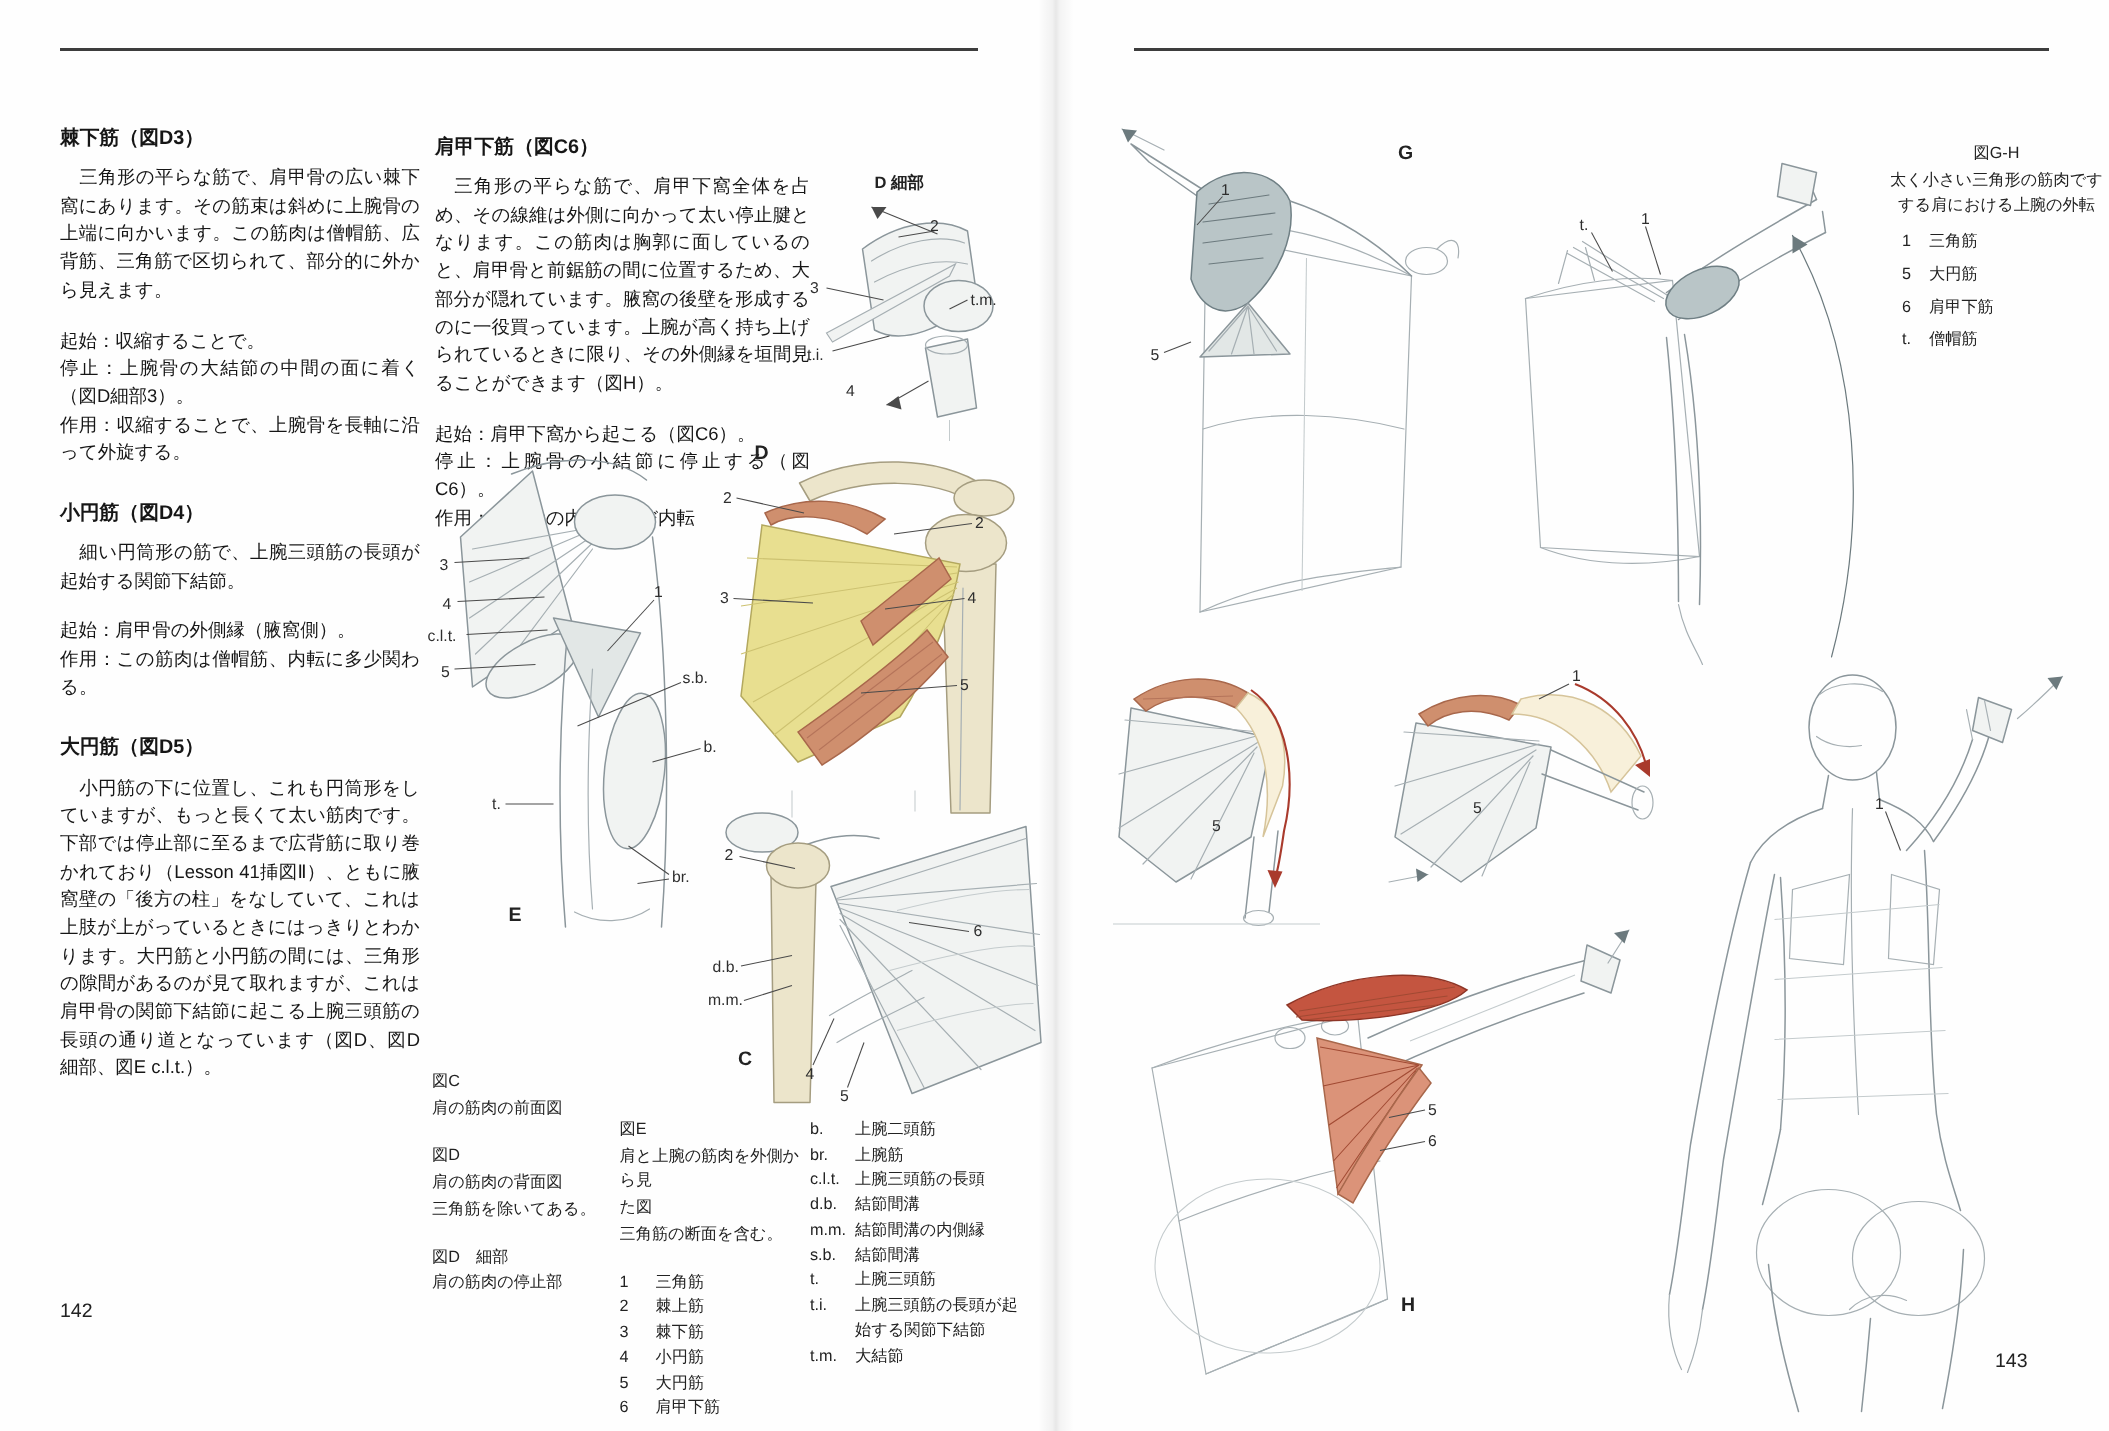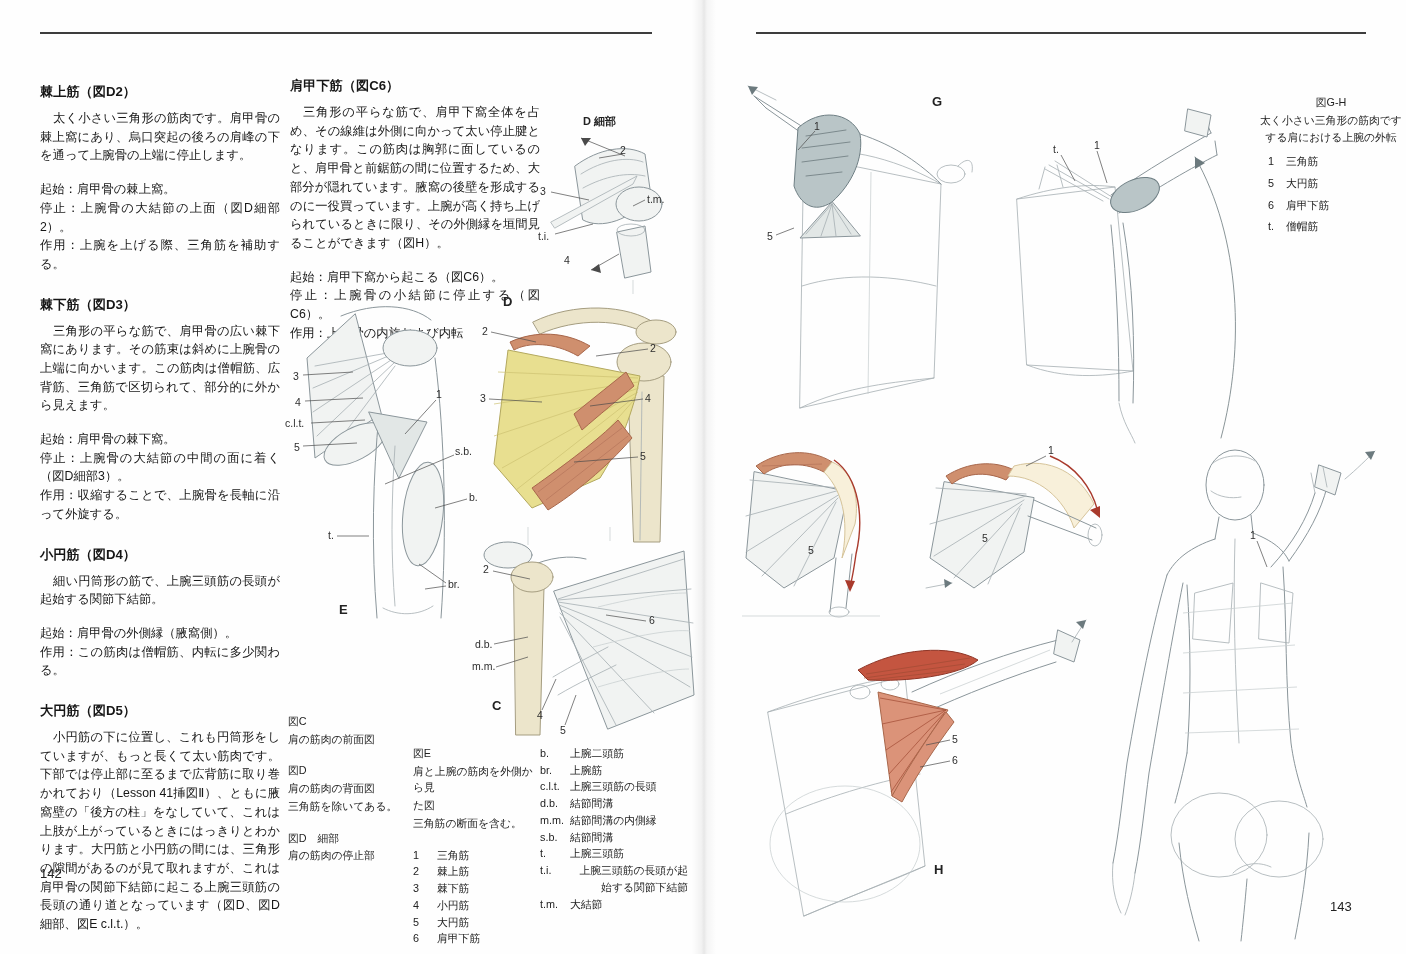--- a/index.html
+++ b/index.html
@@ -49,47 +49,40 @@
 <body>
 
 <div id="spread">
 
   <div class="rule" style="left:40px;top:32px;width:612px;"></div>
   <div class="rule" style="left:756px;top:32px;width:610px;"></div>
   <div class="gutter"></div>
 
   <div class="col" style="left:40px;top:82px;width:240px;">
     <div class="muscle">
-      <h3 class="mhead">棘上筋（図D2）</h3>
-      <p class="mbody">太く小さい三角形の筋肉です。肩甲骨の棘上窩にあり、烏口突起の後ろの肩峰の下を通って上腕骨の上端に停止します。</p>
-      <p class="mline">起始：肩甲骨の棘上窩。</p>
-      <p class="mline">停止：上腕骨の大結節の上面（図D細部2）。</p>
-      <p class="mline">作用：上腕を上げる際、三角筋を補助する。</p>
-    </div>
-    <div class="muscle">
       <h3 class="mhead">棘下筋（図D3）</h3>
       <p class="mbody">三角形の平らな筋で、肩甲骨の広い棘下窩にあります。その筋束は斜めに上腕骨の上端に向かいます。この筋肉は僧帽筋、広背筋、三角筋で区切られて、部分的に外から見えます。</p>
-      <p class="mline">起始：肩甲骨の棘下窩。</p>
+      <p class="mline">起始：収縮することで。</p>
       <p class="mline">停止：上腕骨の大結節の中間の面に着く（図D細部3）。</p>
       <p class="mline">作用：収縮することで、上腕骨を長軸に沿って外旋する。</p>
     </div>
     <div class="muscle">
       <h3 class="mhead">小円筋（図D4）</h3>
       <p class="mbody">細い円筒形の筋で、上腕三頭筋の長頭が起始する関節下結節。</p>
       <p class="mline">起始：肩甲骨の外側縁（腋窩側）。</p>
       <p class="mline">作用：この筋肉は僧帽筋、内転に多少関わる。</p>
     </div>
     <div class="muscle">
       <h3 class="mhead">大円筋（図D5）</h3>
       <p class="mbody">小円筋の下に位置し、これも円筒形をしていますが、もっと長くて太い筋肉です。下部では停止部に至るまで広背筋に取り巻かれており（Lesson 41挿図Ⅱ）、ともに腋窩壁の「後方の柱」をなしていて、これは上肢が上がっているときにはっきりとわかります。大円筋と小円筋の間には、三角形の隙間があるのが見て取れますが、これは肩甲骨の関節下結節に起こる上腕三頭筋の長頭の通り道となっています（図D、図D細部、図E c.l.t.）。</p>
 
     </div>
   </div>
 
-  <div class="col" style="left:290px;top:76px;width:250px;">
+  <div class="col" style="left:290px;top:88px;width:250px;">
     <div class="muscle">
       <h3 class="mhead">肩甲下筋（図C6）</h3>
       <p class="mbody">三角形の平らな筋で、肩甲下窩全体を占め、その線維は外側に向かって太い停止腱となります。この筋肉は胸郭に面しているのと、肩甲骨と前鋸筋の間に位置するため、大部分が隠れています。腋窩の後壁を形成するのに一役買っています。上腕が高く持ち上げられているときに限り、その外側縁を垣間見ることができます（図H）。</p>
       <p class="mline">起始：肩甲下窩から起こる（図C6）。</p>
       <p class="mline">停止：上腕骨の小結節に停止する（図C6）。</p>
       <p class="mline">作用：上腕骨の内旋および内転</p>
     </div>
   </div>
 
   <svg style="left:533px;top:104px;" width="180" height="190" viewBox="0 0 180 190">
@@ -275,21 +268,21 @@
     <div class="krow">
         <span class="k2">s.b.</span>
         <span>結節間溝</span>
       </div>
     <div class="krow">
         <span class="k2">t.</span>
         <span>上腕三頭筋</span>
       </div>
     <div class="krow">
         <span class="k2">t.i.</span>
-        <span style="width:118px;text-align:right;">上腕三頭筋の長頭が起始する関節下結節</span>
+        <span style="width:118px;">上腕三頭筋の長頭が起始する関節下結節</span>
       </div>
     <div class="krow">
         <span class="k2">t.m.</span>
         <span>大結節</span>
       </div>
   </div>
 
   <div class="pageno" style="left:40px;top:866px;">142</div>
 
   <svg style="left:736px;top:86px;" width="265" height="345" viewBox="0 0 265 345">

